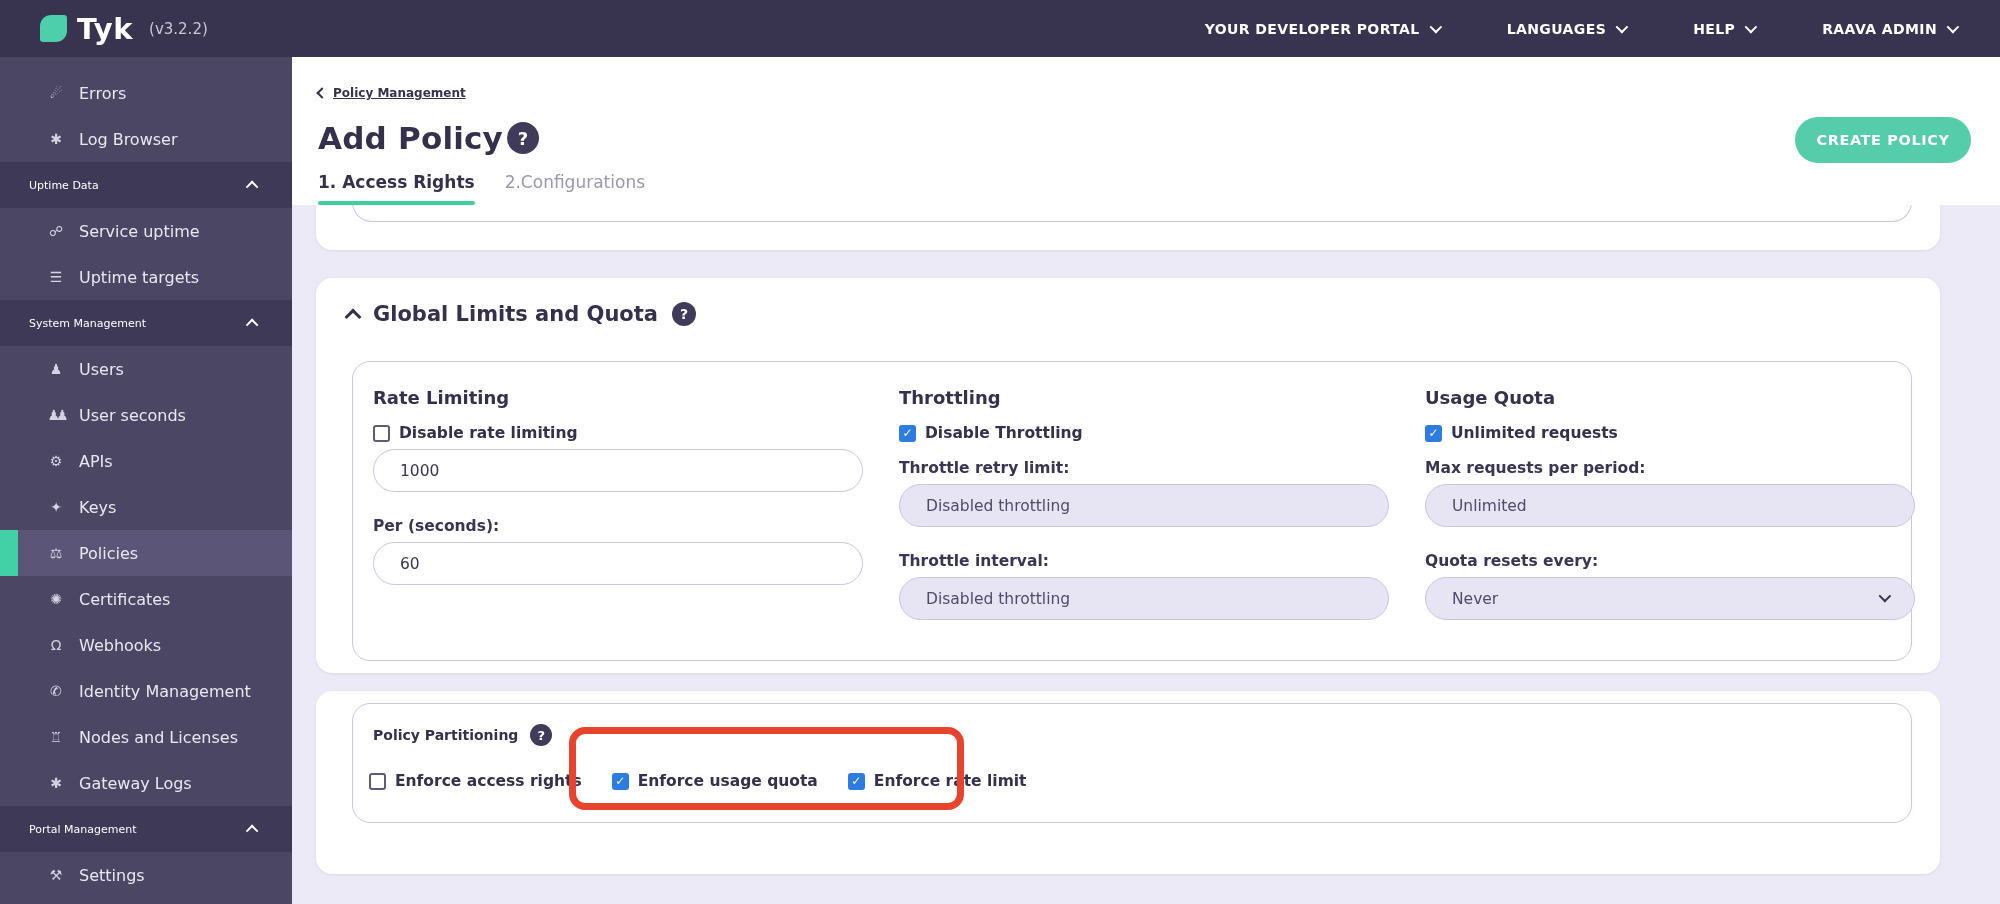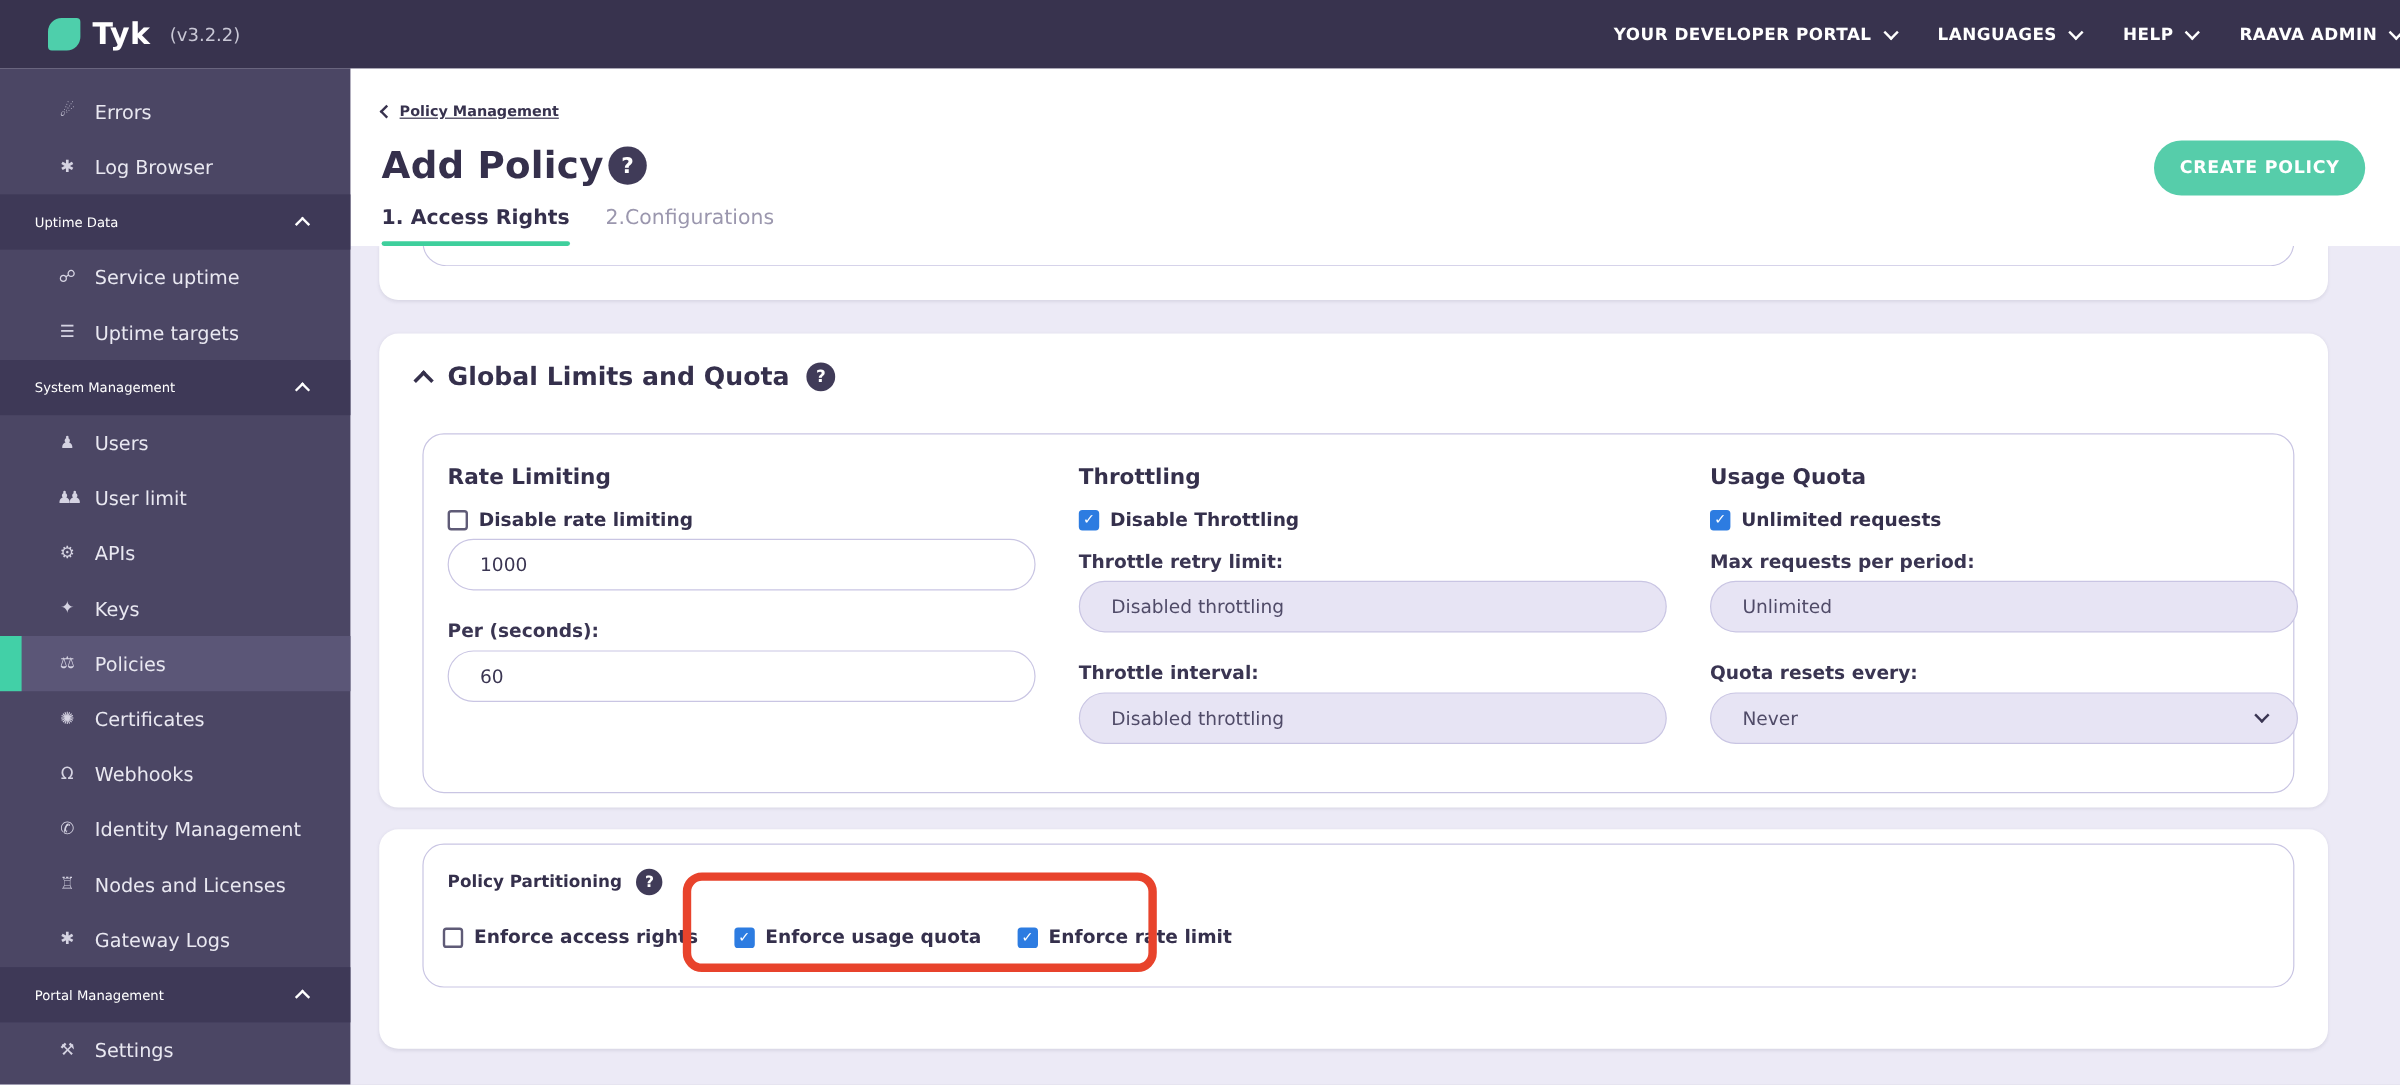--- a/index.html
+++ b/index.html
@@ -6,23 +6,23 @@
   html,body { background:#dddbe8; }
   .screen {
     position: relative; width: 2000px; height: 904px; overflow: hidden;
     font-family: "DejaVu Sans", "Liberation Sans", sans-serif;
     background: #eceaf6; color:#37324e;
   }
   
   .topbar { position:absolute; left:0; top:0; width:2000px; height:57px; background:#38334e; display:flex; align-items:center; z-index:30; }
   .logo-wrap { display:flex; align-items:center; gap:10px; padding-left:40px; }
   .logo-mark { width:27px; height:27px; background:#4ecfab; border-radius:42% 12% 42% 12%; }
-  .logo-text { color:#fff; font-size:25px; font-weight:700; letter-spacing:0.5px; }
+  .logo-text { color:#fff; font-size:29px; font-weight:700; letter-spacing:0.5px; }
   .version { color:#c9c8d6; font-size:15px; margin-left:6px; }
-  .top-menu { margin-left:auto; display:flex; align-items:center; gap:36px; }
+  .top-menu { margin-left:auto; display:flex; align-items:center; gap:68px; padding-right:44px; }
   .top-menu-item { display:flex; align-items:center; gap:10px; color:#ffffff; font-size:14px; font-weight:700; letter-spacing:0.4px; cursor:pointer; white-space:nowrap; }
   
   .chev { display:inline-block; width:9px; height:9px; border-right:2.4px solid currentColor; border-bottom:2.4px solid currentColor; }
   .chev.down { transform: rotate(45deg) translateY(-2px); }
   .chev.up   { transform: rotate(225deg) translateY(-2px); }
   .chev.left { transform: rotate(135deg); width:8px; height:8px; }
   
   .sidebar { position:absolute; left:0; top:57px; width:292px; height:847px; background:#4b4664; z-index:20; padding-top:13px; }
   .side-item { position:relative; height:46px; display:flex; align-items:center; padding-left:46px; gap:13px; color:#e9e8f1; font-size:16px; cursor:pointer; white-space:nowrap; }
   .side-item .glyph { width:20px; text-align:center; font-size:14px; color:#d5d3e2; flex:0 0 20px; }
@@ -134,21 +134,21 @@
       <div class="side-section">
         <span>System Management</span>
         <i class="chev up" style="color: rgb(255, 255, 255);"></i>
       </div>
       <div class="side-item">
         <span class="glyph">♟</span>
         <span>Users</span>
       </div>
       <div class="side-item">
         <span class="glyph" style="letter-spacing: -4px;">♟♟</span>
-        <span>User limit</span>
+        <span>User seconds</span>
       </div>
       <div class="side-item">
         <span class="glyph">⚙</span>
         <span>APIs</span>
       </div>
       <div class="side-item">
         <span class="glyph">✦</span>
         <span>Keys</span>
       </div>
       <div class="side-item active">

